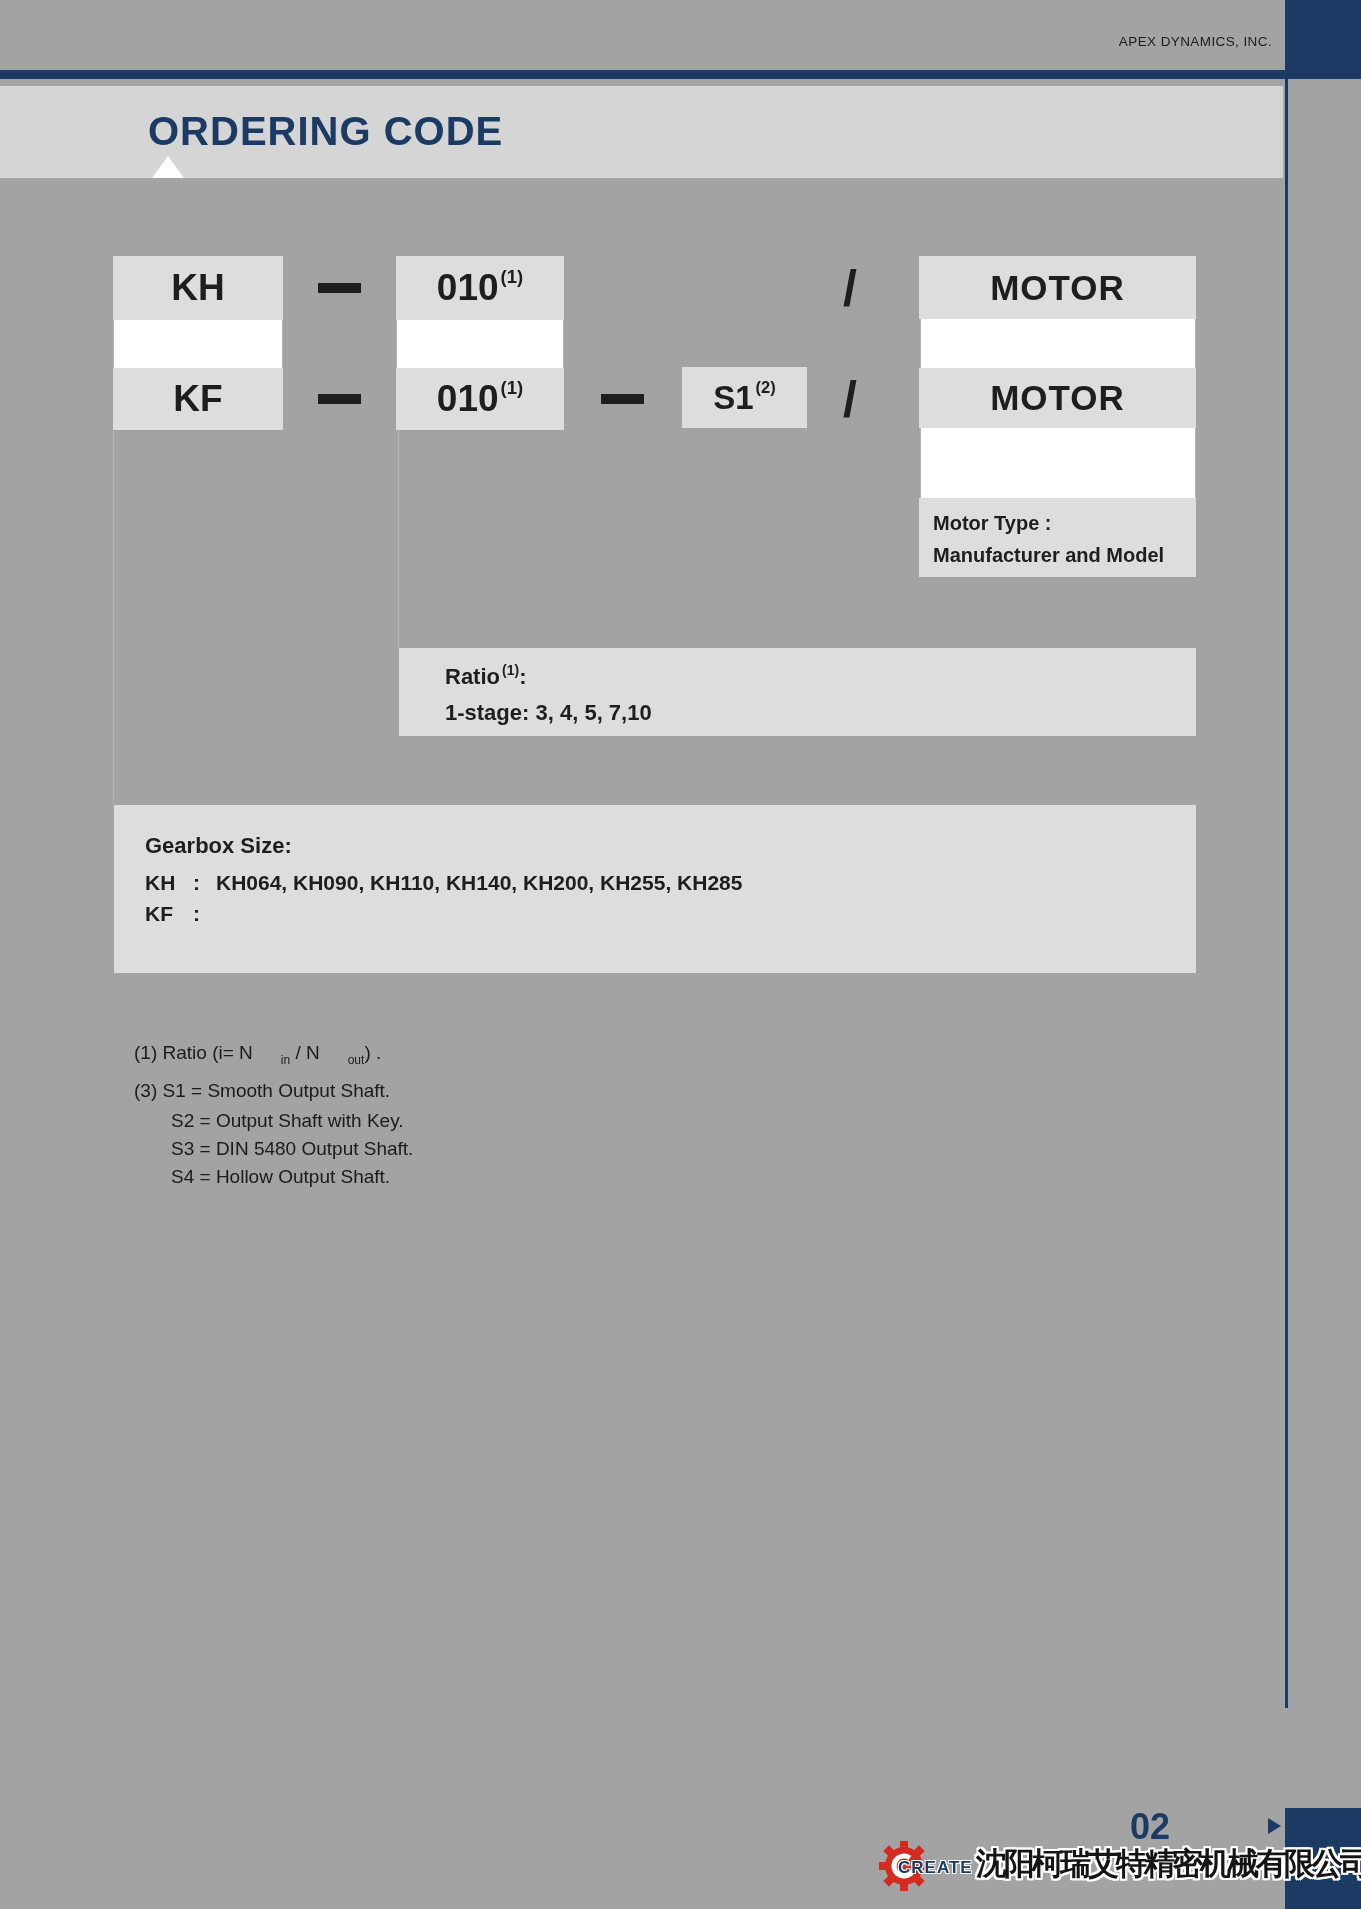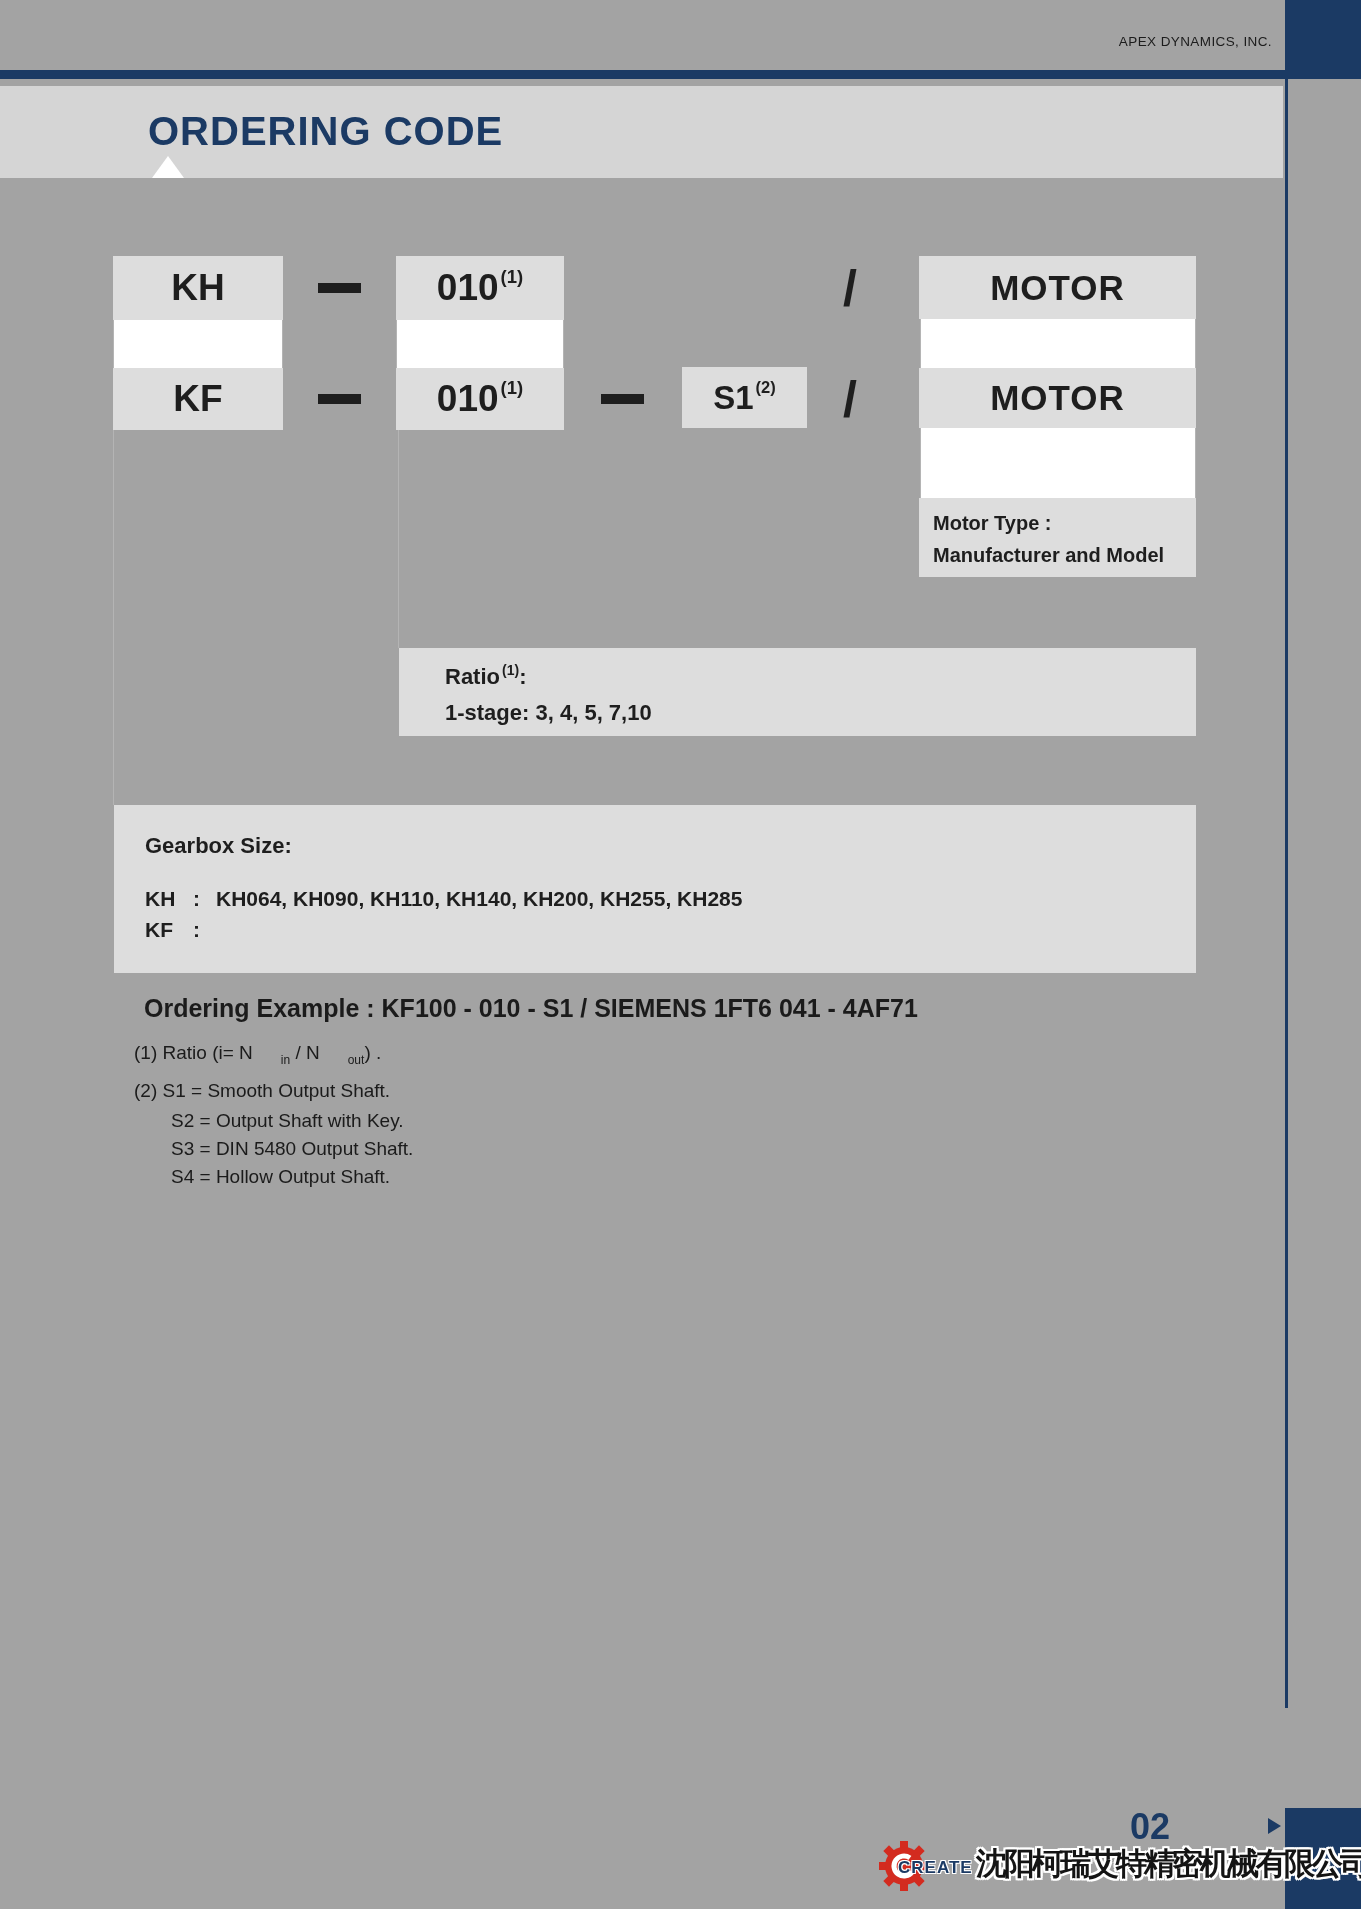--- a/index.html
+++ b/index.html
@@ -52,21 +52,21 @@
 
   
   #motor-type{left:919px;top:498px;width:277px;height:79px;background:#dddddd;
               box-sizing:border-box;padding:9px 0 0 14px;font-size:20px;font-weight:bold;
               color:#1e1e1e;line-height:32px;}
   #ratio-box{left:399px;top:648px;width:797px;height:88px;background:#dddddd;
              box-sizing:border-box;padding:12px 0 0 46px;font-size:22px;font-weight:bold;
              color:#1e1e1e;line-height:34px;}
   #gearbox-box{left:114px;top:805px;width:1082px;height:168px;background:#dddddd;
                box-sizing:border-box;padding:28px 0 0 31px;color:#1e1e1e;}
-  #gearbox-title{font-size:22px;font-weight:bold;margin-bottom:24px;}
+  #gearbox-title{font-size:22px;font-weight:bold;margin-bottom:8px;}
   .gb-line{font-size:21px;font-weight:bold;line-height:31px;display:flex;}
   .gb-label{width:40px;}
   .gb-colon{margin:0 16px 0 8px;}
 
   
   #example{left:144px;top:994px;font-size:25px;font-weight:bold;color:#1b1b1b;}
   .fn{font-size:19px;color:#1b1b1b;}
   #fn1{left:134px;top:1042px;}
   #fn2{left:134px;top:1080px;}
   #fn3{left:171px;top:1110px;}
@@ -157,26 +157,25 @@
       <span class="gb-label">KH</span>
       <span class="gb-colon">:</span>
       <span>KH064, KH090, KH110, KH140, KH200, KH255, KH285</span>
     </div>
     <div class="gb-line">
       <span class="gb-label">KF</span>
       <span class="gb-colon">:</span>
     </div>
   </div>
 
-  <div class="abs" id="example">Ordering Example : KF100 - 010 - S1 / SIEMENS 1FT6 041 - 4AF71</div>
 
   <div class="abs fn" id="fn1">
     <span>(1) Ratio (i= N</span><span class="subr">in</span><span> / N</span><span class="subr">out</span><span>) .</span>
   </div>
-  <div class="abs fn" id="fn2">(2) S1 = Smooth Output Shaft.</div>
+  <div class="abs fn" id="fn2">(3) S1 = Smooth Output Shaft.</div>
   <div class="abs fn" id="fn3">S2 = Output Shaft with Key.</div>
   <div class="abs fn" id="fn4">S3 = DIN 5480 Output Shaft.</div>
   <div class="abs fn" id="fn5">S4 = Hollow Output Shaft.</div>
 
   <div class="abs" id="page-num">02</div>
   <div class="abs" id="page-arrow"></div>
   <div class="abs" id="foot-sq"></div>
 
   <svg class="abs" id="logo-gear" viewBox="0 0 52 52">
     <g fill="#d32b1f">

